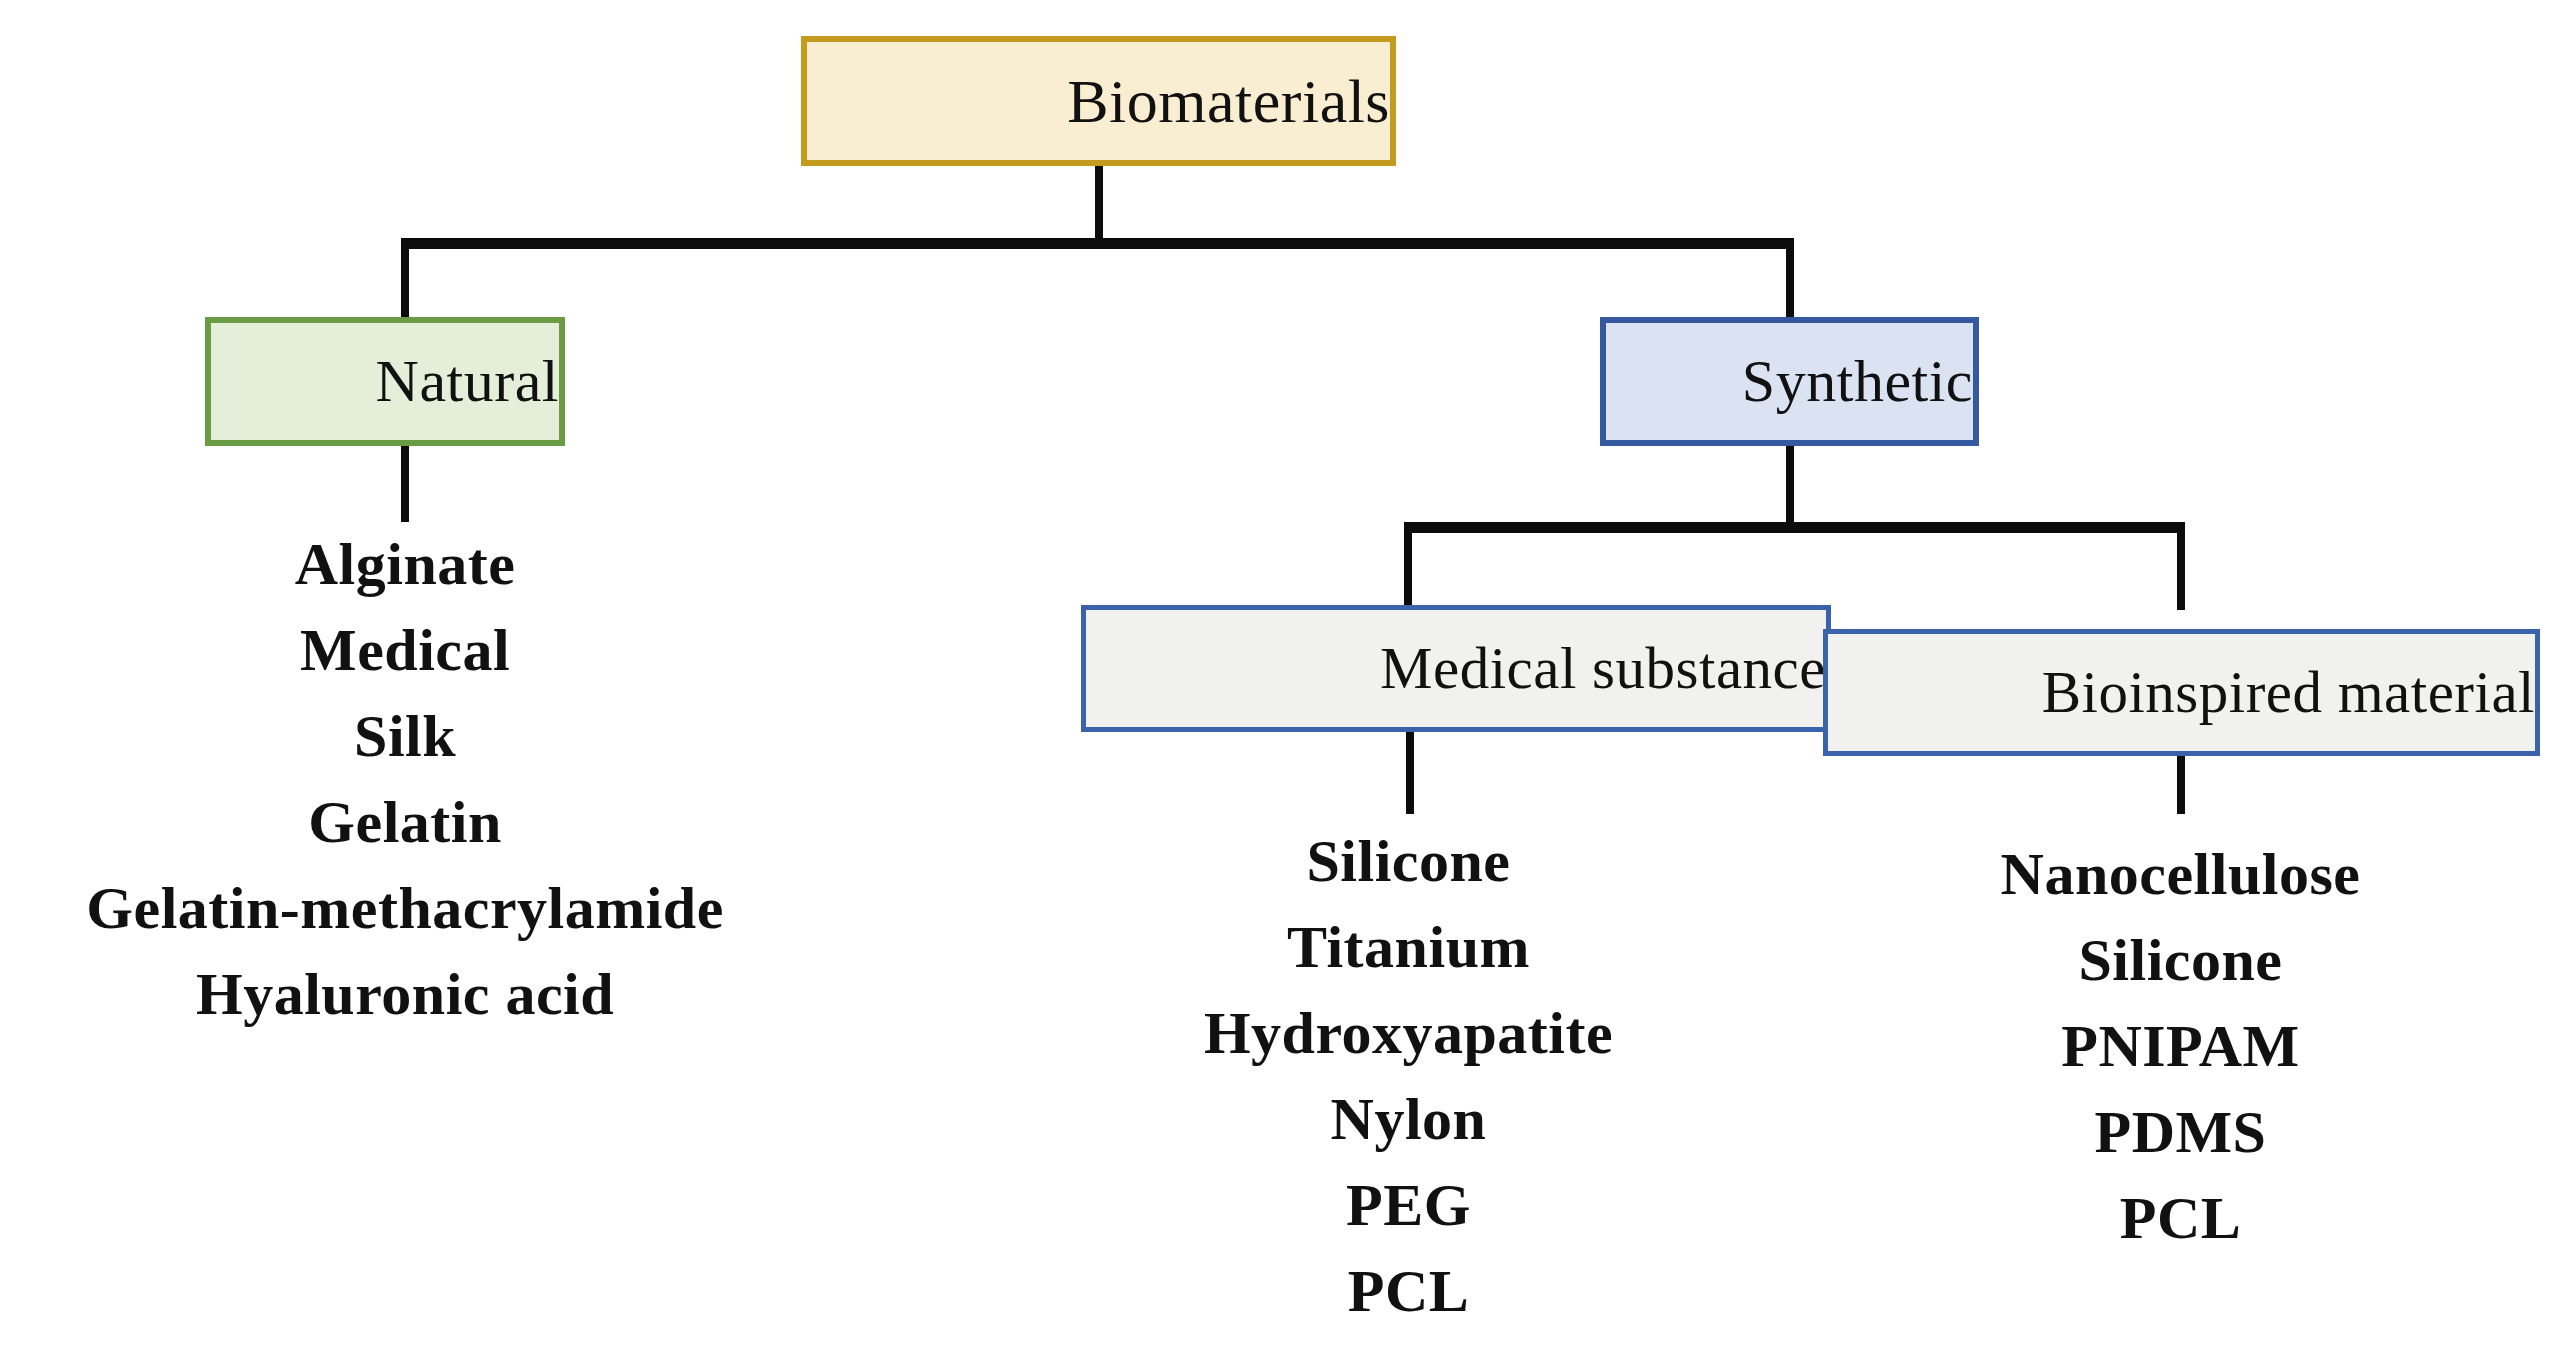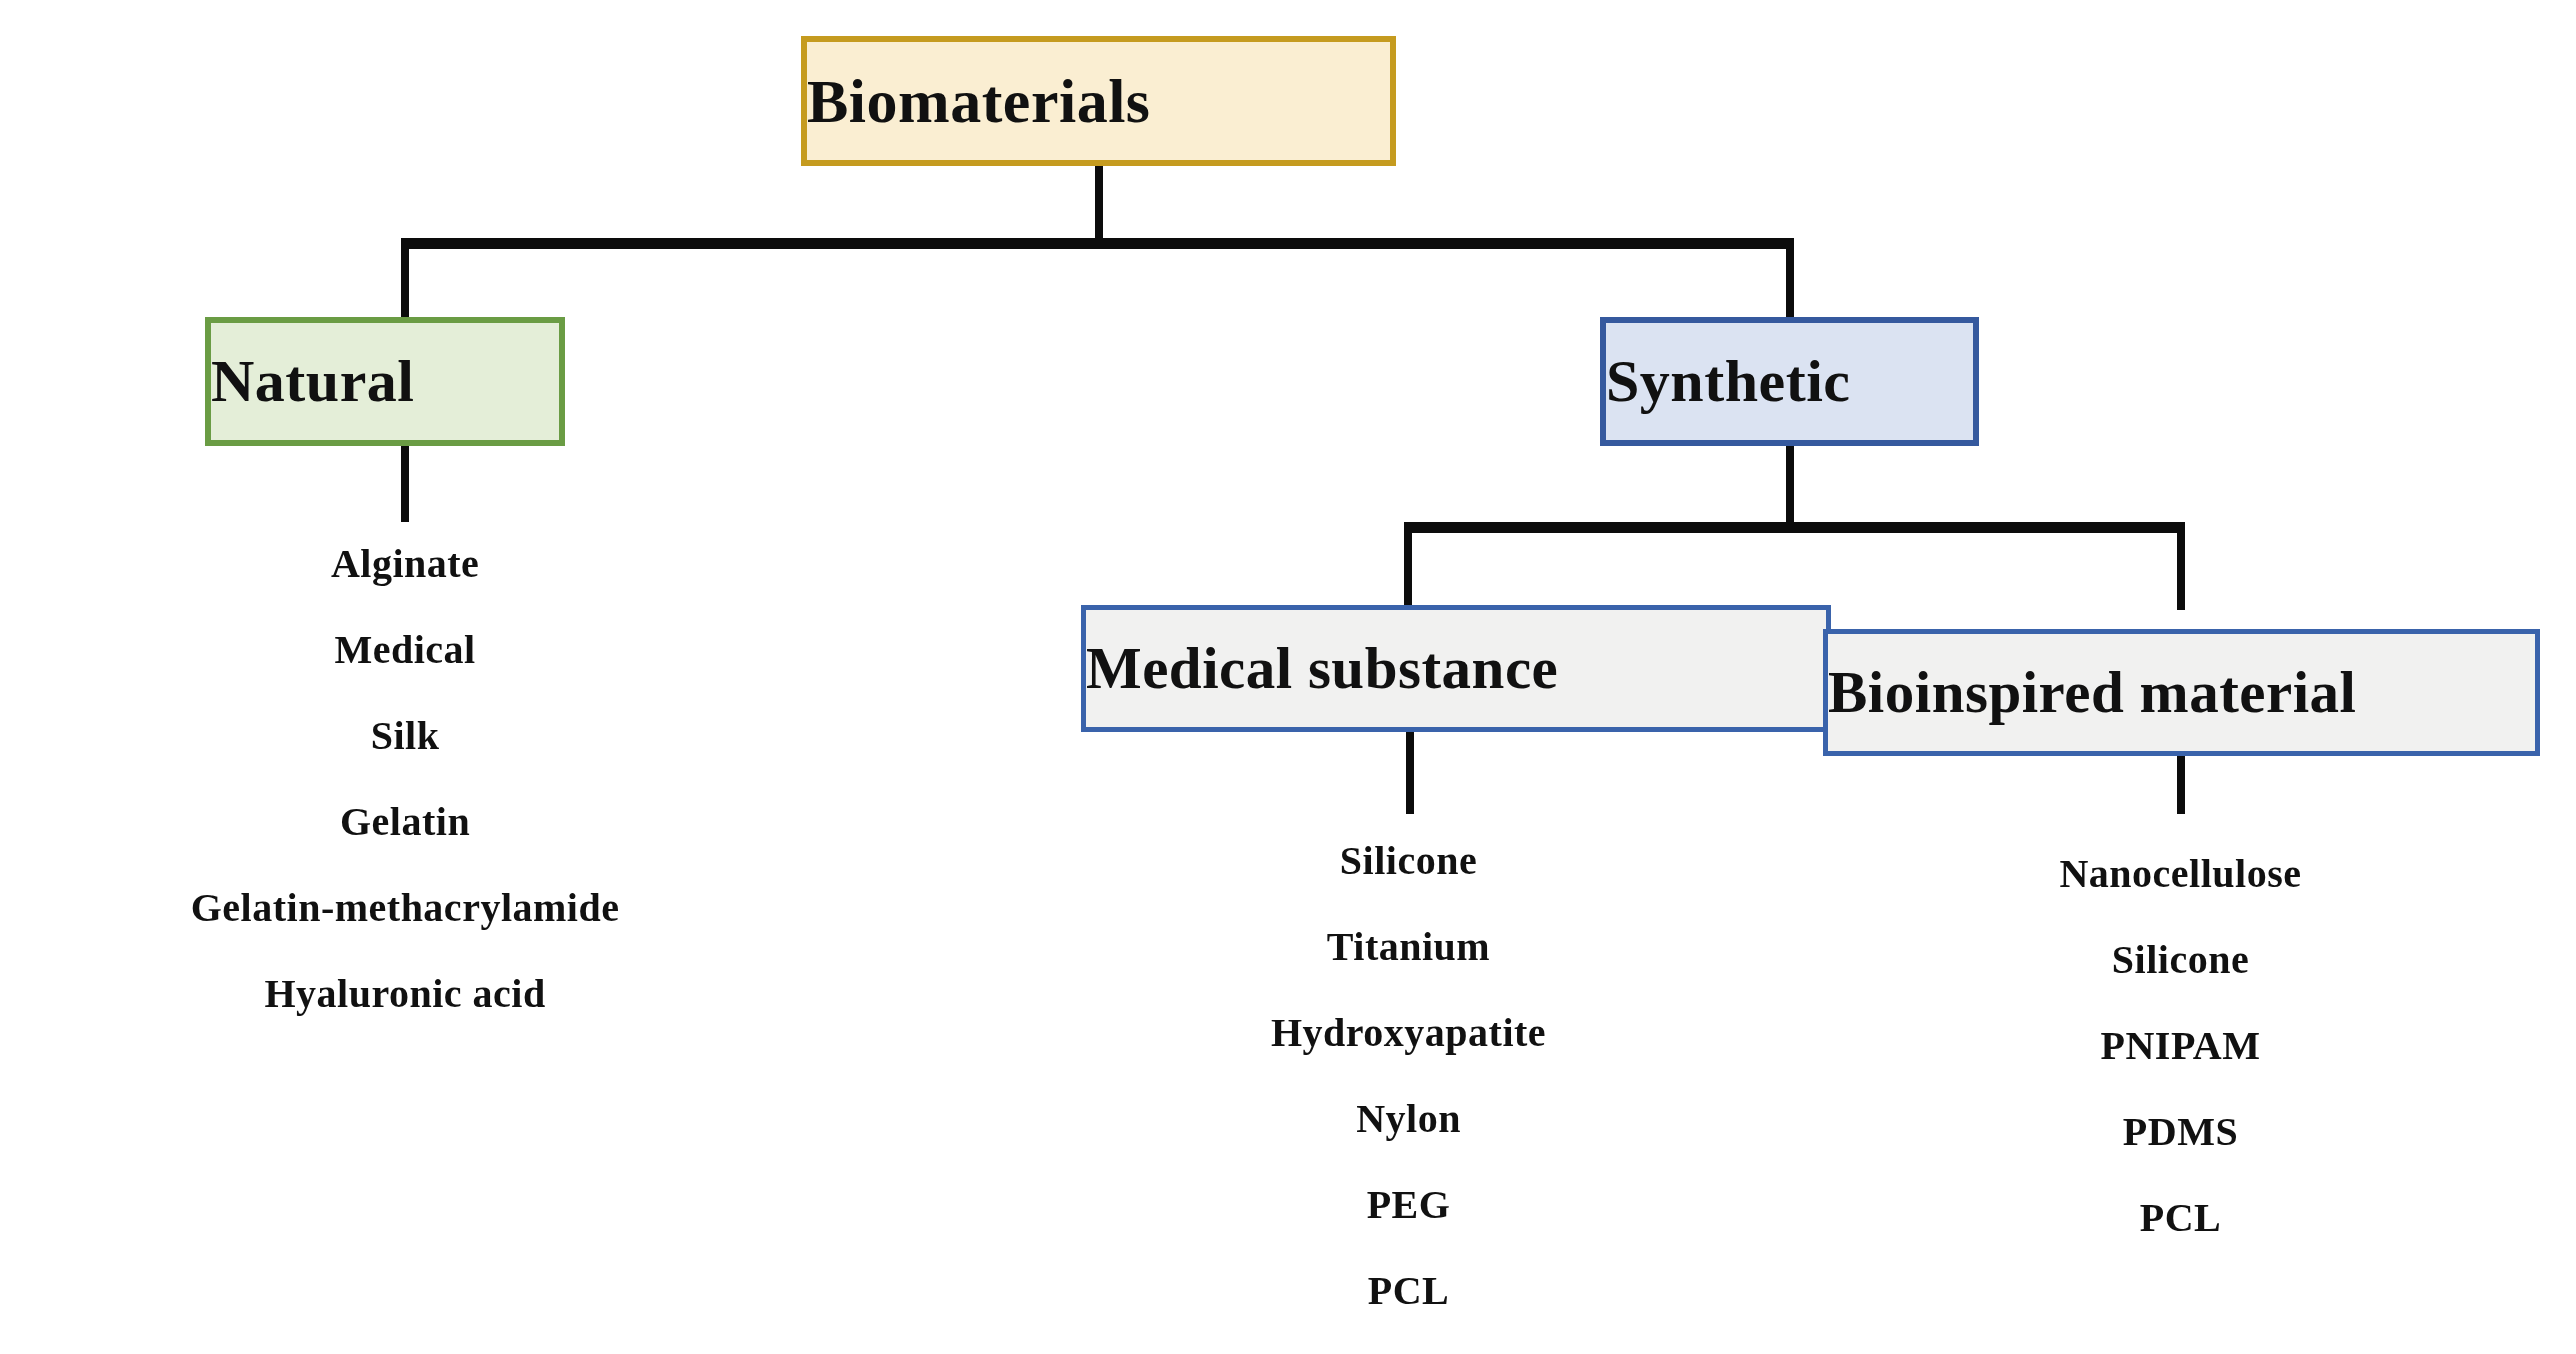--- a/index.html
+++ b/index.html
@@ -13,23 +13,23 @@
     height: 1354px;
     background: #ffffff;
     font-family: "Liberation Serif", "DejaVu Serif", serif;
     color: #111111;
     overflow: hidden;
   }
   .node {
     position: absolute;
     display: flex;
     align-items: center;
-    justify-content: flex-start;
+    justify-content: flex-end;
     box-sizing: border-box;
-    font-weight: 700;
+    font-weight: 400;
     text-align: center;
     letter-spacing: 0.5px;
   }
   .node-root {
     left: 801px; top: 36px; width: 595px; height: 130px;
     background: #faeed2;
     border: 6.8px solid #c59b1f;
     font-size: 62px;
   }
   .node-natural {
@@ -74,21 +74,21 @@
   .v-to-medical     { left: 1404px; top: 522px; width: 7.8px; height: 88px; }
   .v-to-bioinspired { left: 2177px; top: 522px; width: 7.8px; height: 88px; }
   
   .v-medical-stub     { left: 1406px; top: 732px; width: 7.8px; height: 82px; }
   .v-bioinspired-stub { left: 2177px; top: 732px; width: 7.8px; height: 82px; }
 
   .item-list {
     position: absolute;
     font-weight: 700;
     text-align: center;
-    font-size: 40px;
+    font-size: 60px;
     letter-spacing: 0.5px;
   }
   .item-list .item {
     height: 86px;
     line-height: 86px;
     white-space: nowrap;
   }
   .list-natural     { left: 14.6px;   top: 521px; width: 781px; }
   .list-medical     { left: 1067px; top: 818px; width: 683px; }
   .list-bioinspired { left: 1839px; top: 831px; width: 683px; }

